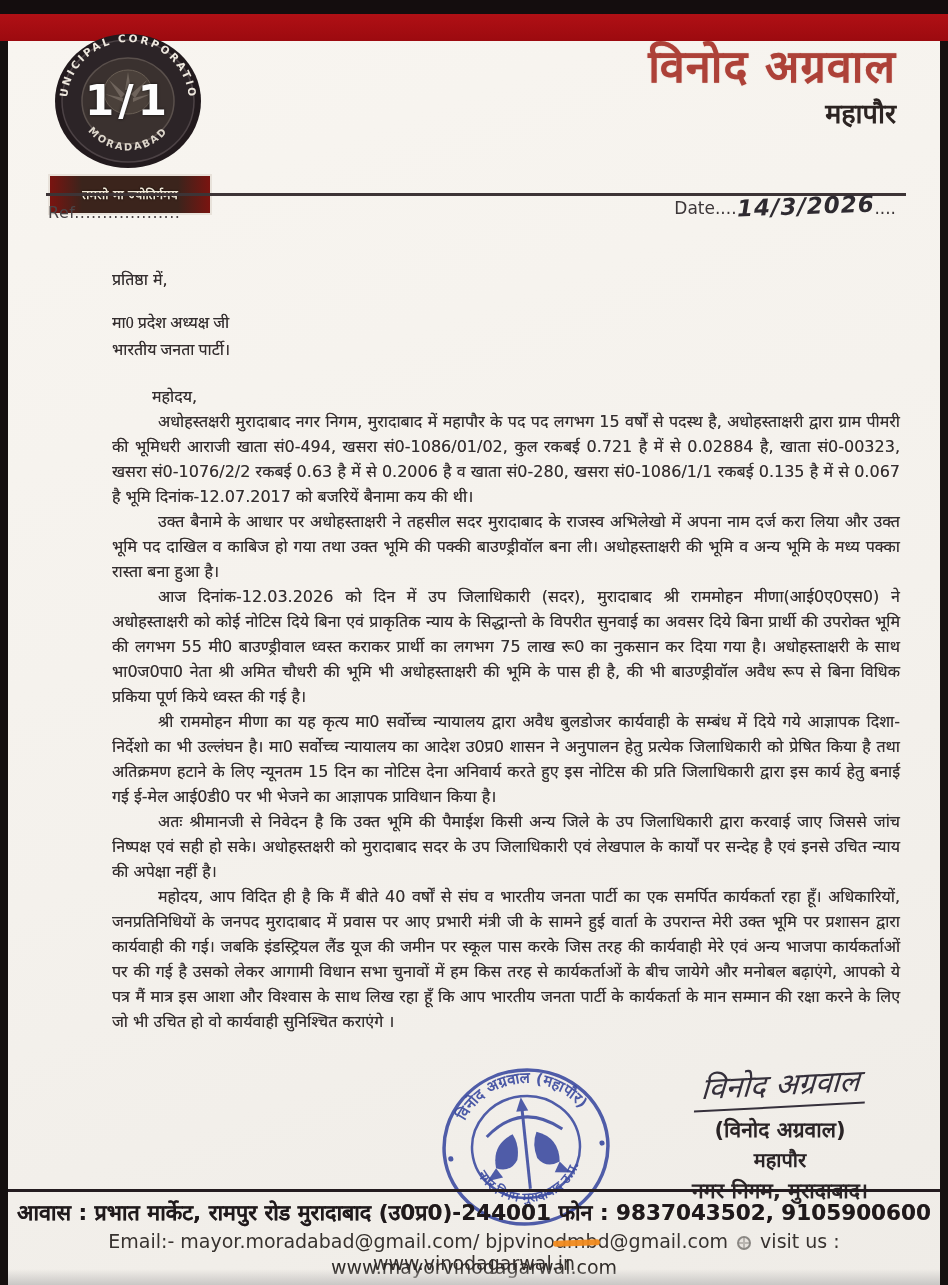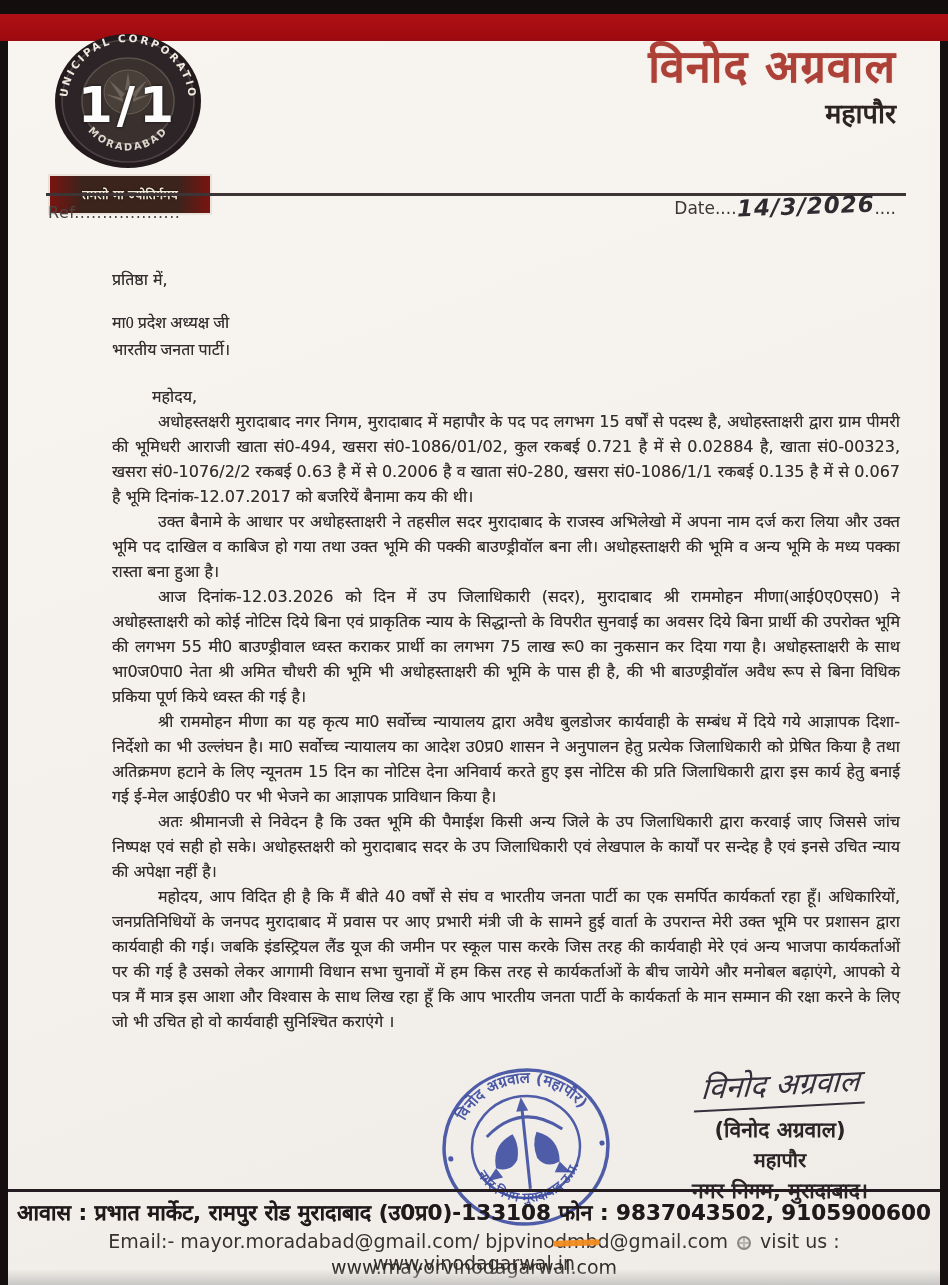--- a/index.html
+++ b/index.html
@@ -18,21 +18,21 @@
   }
   .page-fade-bottom{ position:absolute; left:0; bottom:0; width:100%; height:16px;
     background:linear-gradient(rgba(190,188,186,0), #c9c7c5); }
 
   
   .logo-wrap { position:absolute; left:40px; top:-9px; width:170px; }
   .seal { position:relative; width:150px; height:138px; margin-left:5px; }
   .seal svg { display:block; }
   .seal-overlay {
     position:absolute; left:0; top:44px; width:150px; text-align:center;
-    color:#fdfdfd; font-size:50px; font-weight:bold; letter-spacing:4px;
+    color:#fdfdfd; font-size:42px; font-weight:bold; letter-spacing:4px;
     text-shadow:0 0 3px rgba(0,0,0,.8);
   }
   .seal-banner {
     margin-top:4px; width:164px; text-align:center;
     background:linear-gradient(90deg,#7a1410,#3b241c 20%, #3b241c 80%, #7a1410);
     border:2px solid #e8e2da; color:#f3ead9; font-size:12.5px; font-weight:bold;
     padding:10px 0; text-shadow:0 0 2px #000;
   }
   .head-right { position:absolute; right:44px; top:0; text-align:right; }
   .head-name { font-size:45px; font-weight:bold; color:#ad4138; letter-spacing:1px;
@@ -180,19 +180,19 @@
     </div>
 
     <div class="sig-block">
       <span class="sig-hand">विनोद अग्रवाल</span>
       <div class="sig-name">(विनोद अग्रवाल)</div>
       <div class="sig-title">महापौर</div>
       <div class="sig-org">नगर निगम, मुरादाबाद।</div>
     </div>
 
     <div class="footer-rule"></div>
-    <div class="footer-address">आवास : प्रभात मार्केट, रामपुर रोड मुरादाबाद (उ0प्र0)-133108 फोन : 9837043502, 9105900600</div>
+    <div class="footer-address">आवास : प्रभात मार्केट, रामपुर रोड मुरादाबाद (उ0प्र0)-244001 फोन : 9837043502, 9105900600</div>
     <div class="footer-email"><span>Email:- </span><span>mayor.moradabad@gmail.com/ </span><span>bjpvino</span><span class="redact">dmb</span><span>d@gmail.com </span><span class="globe-icon"></span><span> visit us : </span><span>www.vinodagarwal.in</span></div>
     <div class="footer-site2">www.mayorvinodagarwal.com</div>
 
     <div class="page-fade-bottom"></div>
   </div>
 </div>
 
 </body></html>

